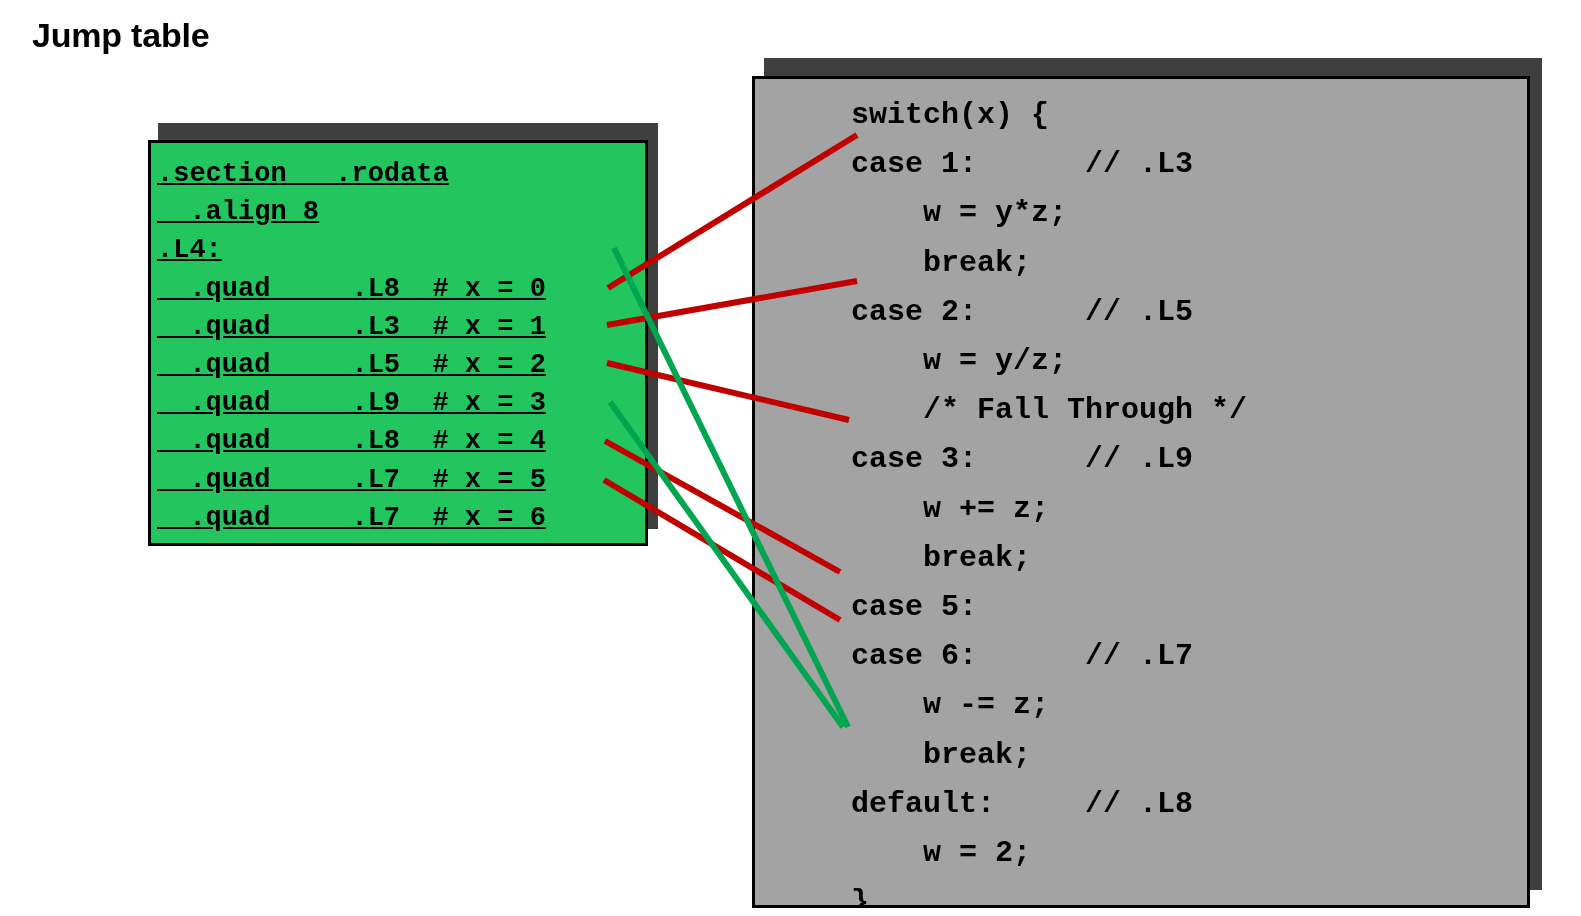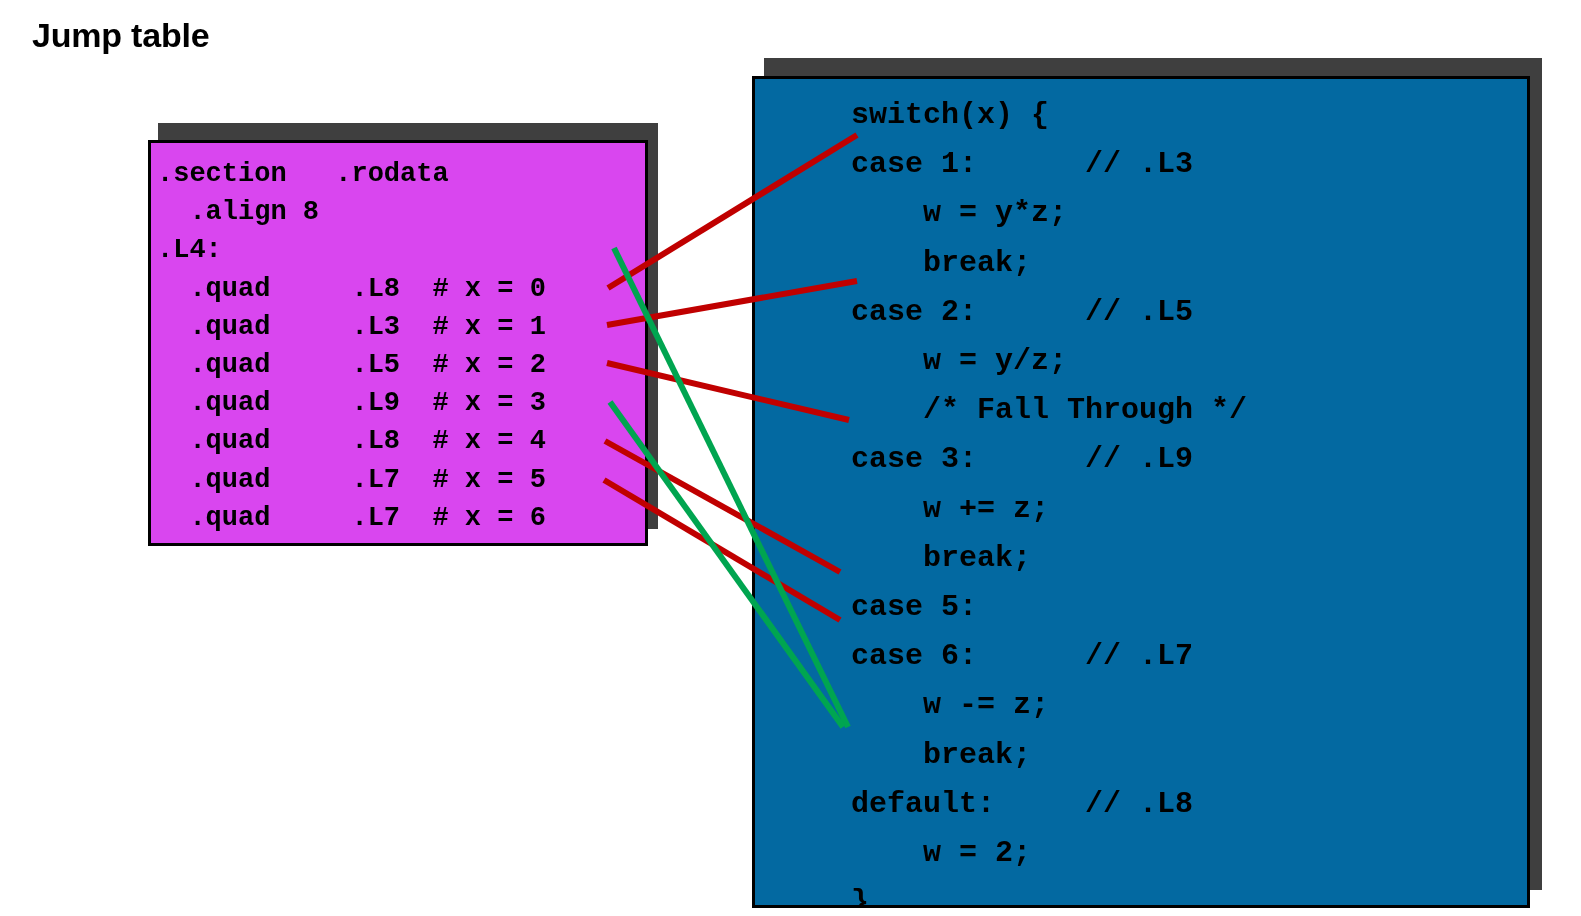--- a/index.html
+++ b/index.html
@@ -59,40 +59,41 @@
     left: 158px;
     top: 123px;
     width: 500px;
     height: 406px;
   }
   #asm-box {
     left: 148px;
     top: 113px;
     width: 500px;
     height: 406px;
-    background: #d946ef;
+    background: #22c55e;
     z-index: 1;
     font-size: 27px;
     line-height: 38.2px;
     padding: 12px 0 0 6px;
+    text-decoration: underline;
   }
 
   
   #c-shadow {
     left: 764px;
     top: 58px;
     width: 778px;
     height: 832px;
   }
   #c-box {
     left: 752px;
     top: 46px;
     width: 778px;
     height: 832px;
-    background: #0369a1;
+    background: #a3a3a3;
     z-index: 1;
     font-size: 30px;
     line-height: 49.2px;
     padding: 12px 0 0 96px;
   }
 
   .code-line {
     display: block;
     white-space: pre;
   }

